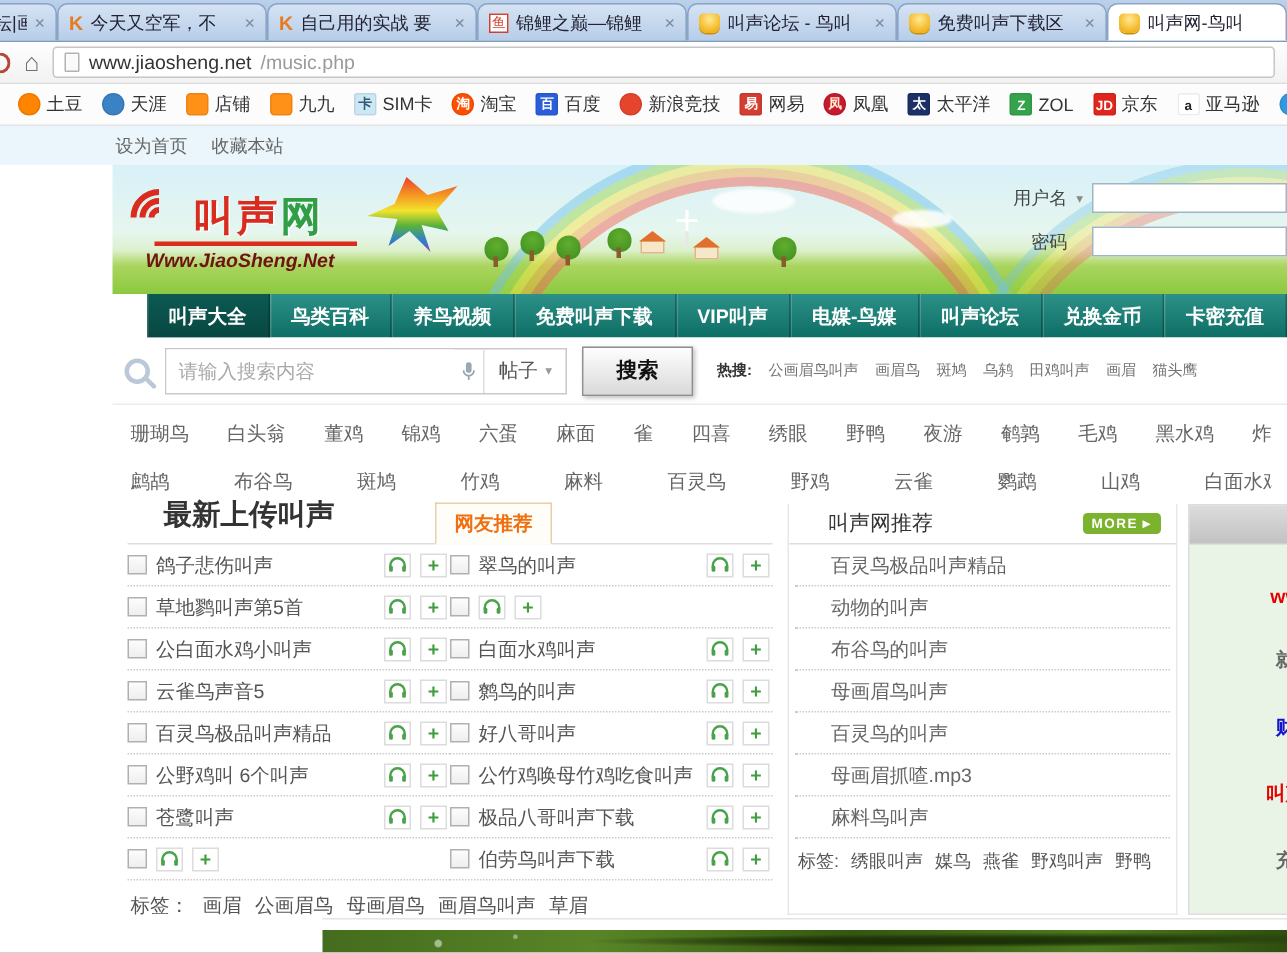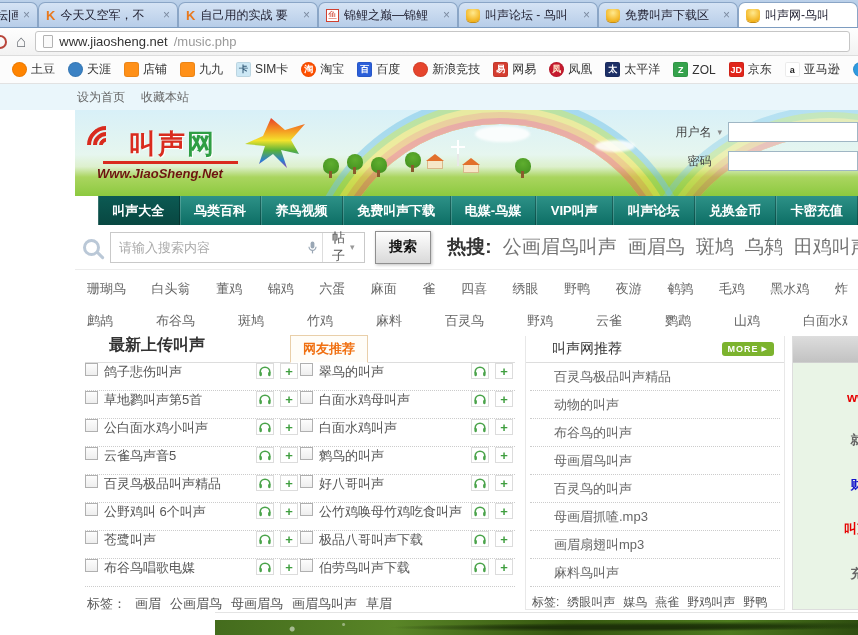--- a/index.html
+++ b/index.html
@@ -98,41 +98,41 @@
   .search-input { flex:1; border:none; outline:none; height:100%; padding:0 8px; font-size:13px; color:#333;
                   font-family:inherit; }
   .search-input::placeholder { color:#aaa; }
   .micwrap { padding:0 5px; display:flex; align-items:center; }
   .cat { height:100%; border-left:1px solid #ddd; display:flex; align-items:center; gap:5px;
          padding:0 9px; font-size:13px; color:#555; cursor:pointer; }
   .cat .caret { color:#999; font-size:9px; }
   .searchbtn { width:74px; height:33px; background:linear-gradient(#fefefe,#d9d9d9); border:1px solid #8f8f8f;
                font-weight:bold; font-size:14px; color:#111; display:flex; align-items:center; justify-content:center;
                box-shadow:1px 1px 3px rgba(0,0,0,.25); cursor:pointer; }
-  .hotwrap { display:flex; align-items:center; gap:11px; margin-left:6px; font-size:19px; overflow:hidden; white-space:nowrap;text-align:center; }
+  .hotwrap { display:flex; align-items:center; gap:11px; margin-left:6px; font-size:10px; overflow:hidden; white-space:nowrap;text-align:center; }
   .hot-label { font-weight:bold; color:#333; }
   .hot-link { color:#737373; cursor:pointer; flex:0 0 auto; }
 
   
   .tagsband { margin-left:75px; padding:10px 10px 8px 12px; background:#fff; }
   .tagrow { display:flex; justify-content:space-between; font-size:13px; color:#666; margin-bottom:14px;
             overflow:hidden; white-space:nowrap; }
   .tagrow:last-child { margin-bottom:0; justify-content:flex-start; gap:0; }
   .tagrow.r2 .tag-link { margin-right:43px; }
   .tag-link { cursor:pointer; flex:0 0 auto; }
 
   
   .latest-box { position:absolute; left:85px; top:336px; width:430px; background:#fff; }
   .latest-head { position:relative; height:27px; border-bottom:1px solid #ddd; display:flex; align-items:flex-end; }
-  .latest-title { font-size:16px; font-weight:bold; color:#333; padding:0 6px 6px 24px; }
+  .latest-title { font-size:19px; font-weight:bold; color:#333; padding:0 6px 6px 24px; }
   .friend-tab { position:absolute; left:205px; bottom:-1px; border:1px solid #e9cfa9; border-bottom:1px solid #fff;
                 background:#fffdf8; color:#f07011; font-weight:bold; font-size:13px; padding:4px 12px; cursor:pointer; }
   .cols { display:flex; }
   .col { width:215px; }
-  .snd-row { display:flex; align-items:flex-start; gap:6px; height:28px; border-bottom:1px dotted #ccc;
+  .snd-row { display:flex; align-items:center; gap:6px; height:28px; border-bottom:1px dotted #ccc;
              font-size:13px; color:#555; padding-right:2px; }
   .cb { width:13px; height:13px; border:1px solid #b0b0b0; background:linear-gradient(#fdfdfd,#eee);
         flex:0 0 auto; cursor:pointer; }
   .snd-title { flex:1; white-space:nowrap; overflow:hidden; cursor:pointer; }
   .icobox { width:18px; height:16px; border:1px solid #dcdcdc; background:#fff; display:flex; align-items:center;
             justify-content:center; flex:0 0 auto; cursor:pointer; }
   .plus { color:#3f9e3f; font-weight:bold; font-size:13px; line-height:1; }
   .tagline { display:flex; gap:9px; font-size:13px; color:#555; padding:8px 0 6px 2px; white-space:nowrap; }
   .tagline .tl-label { color:#555; }
   .tagline span { cursor:pointer; }
@@ -375,25 +375,25 @@
 
       <div class="nav-item">
         <span>养鸟视频</span>
       </div>
 
       <div class="nav-item">
         <span>免费叫声下载</span>
       </div>
 
       <div class="nav-item">
+        <span>VIP叫声</span>
+      </div>
+
+      <div class="nav-item">
         <span>电媒-鸟媒</span>
-      </div>
-
-      <div class="nav-item">
-        <span>VIP叫声</span>
       </div>
 
       <div class="nav-item">
         <span>叫声论坛</span>
       </div>
 
       <div class="nav-item">
         <span>兑换金币</span>
       </div>
 
@@ -567,21 +567,20 @@
                 <path d="M1.2 7.2 V6 a4.8 4.8 0 0 1 9.6 0 V7.2" fill="none" stroke="#4aa34a" stroke-width="1.6"></path>
                 <rect x="0.4" y="6" width="2.5" height="4.2" rx="1.1" fill="#4aa34a"></rect>
                 <rect x="9.1" y="6" width="2.5" height="4.2" rx="1.1" fill="#4aa34a"></rect>
               </svg>
             </span>
             <span class="icobox plus">+</span>
           </div>
 
           <div class="snd-row">
             <span class="cb"></span>
-            <span class="snd-title">布谷鸟唱歌电媒</span>
             <span class="icobox">
               <svg width="12" height="11" viewBox="0 0 12 11">
                 <path d="M1.2 7.2 V6 a4.8 4.8 0 0 1 9.6 0 V7.2" fill="none" stroke="#4aa34a" stroke-width="1.6"></path>
                 <rect x="0.4" y="6" width="2.5" height="4.2" rx="1.1" fill="#4aa34a"></rect>
                 <rect x="9.1" y="6" width="2.5" height="4.2" rx="1.1" fill="#4aa34a"></rect>
               </svg>
             </span>
             <span class="icobox plus">+</span>
           </div>
         </div>
@@ -595,21 +594,20 @@
                 <path d="M1.2 7.2 V6 a4.8 4.8 0 0 1 9.6 0 V7.2" fill="none" stroke="#4aa34a" stroke-width="1.6"></path>
                 <rect x="0.4" y="6" width="2.5" height="4.2" rx="1.1" fill="#4aa34a"></rect>
                 <rect x="9.1" y="6" width="2.5" height="4.2" rx="1.1" fill="#4aa34a"></rect>
               </svg>
             </span>
             <span class="icobox plus">+</span>
           </div>
 
           <div class="snd-row">
             <span class="cb"></span>
-            <span class="snd-title">白面水鸡母叫声</span>
             <span class="icobox">
               <svg width="12" height="11" viewBox="0 0 12 11">
                 <path d="M1.2 7.2 V6 a4.8 4.8 0 0 1 9.6 0 V7.2" fill="none" stroke="#4aa34a" stroke-width="1.6"></path>
                 <rect x="0.4" y="6" width="2.5" height="4.2" rx="1.1" fill="#4aa34a"></rect>
                 <rect x="9.1" y="6" width="2.5" height="4.2" rx="1.1" fill="#4aa34a"></rect>
               </svg>
             </span>
             <span class="icobox plus">+</span>
           </div>
 
@@ -730,23 +728,20 @@
         </div>
 
         <div class="rec-row">
           <span>百灵鸟的叫声</span>
         </div>
 
         <div class="rec-row">
           <span>母画眉抓喳.mp3</span>
         </div>
 
-        <div class="rec-row">
-          <span>画眉扇翅叫mp3</span>
-        </div>
 
         <div class="rec-row">
           <span>麻料鸟叫声</span>
         </div>
       </div>
     <div class="rec-tags">
       <span style="order:-1;">标签:</span>
 
     <span>绣眼叫声</span>
         <span>媒鸟</span>

